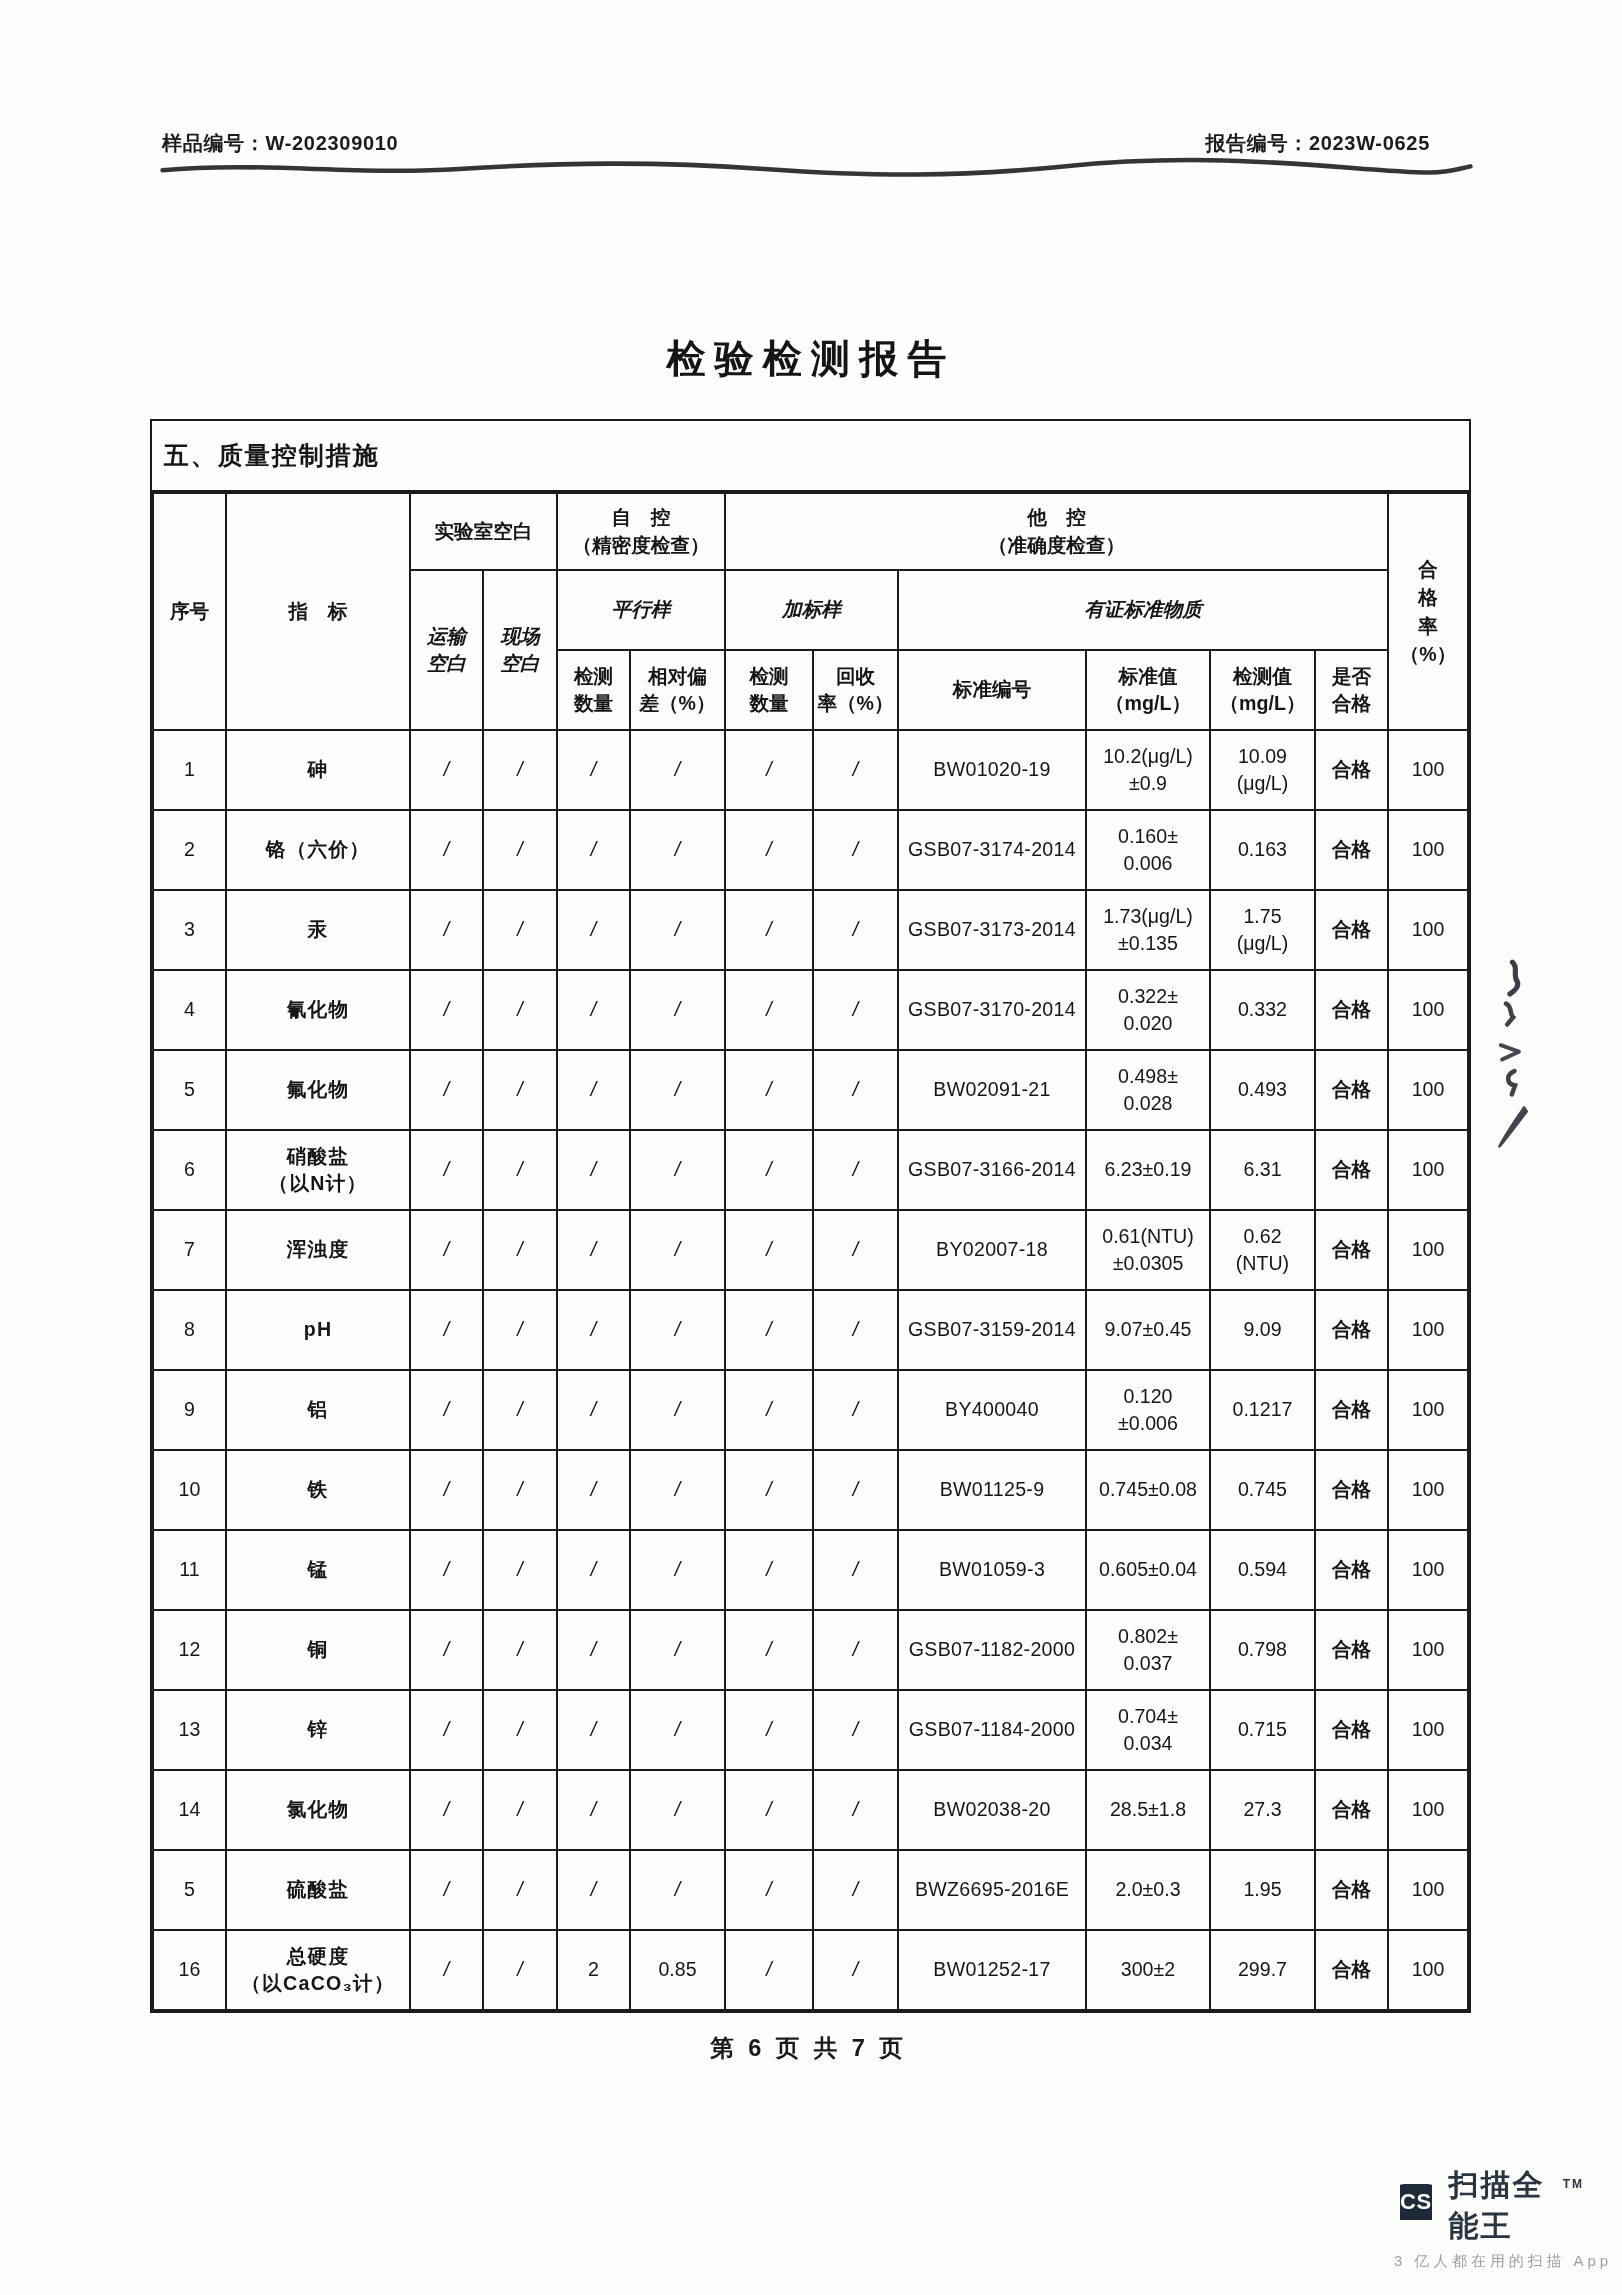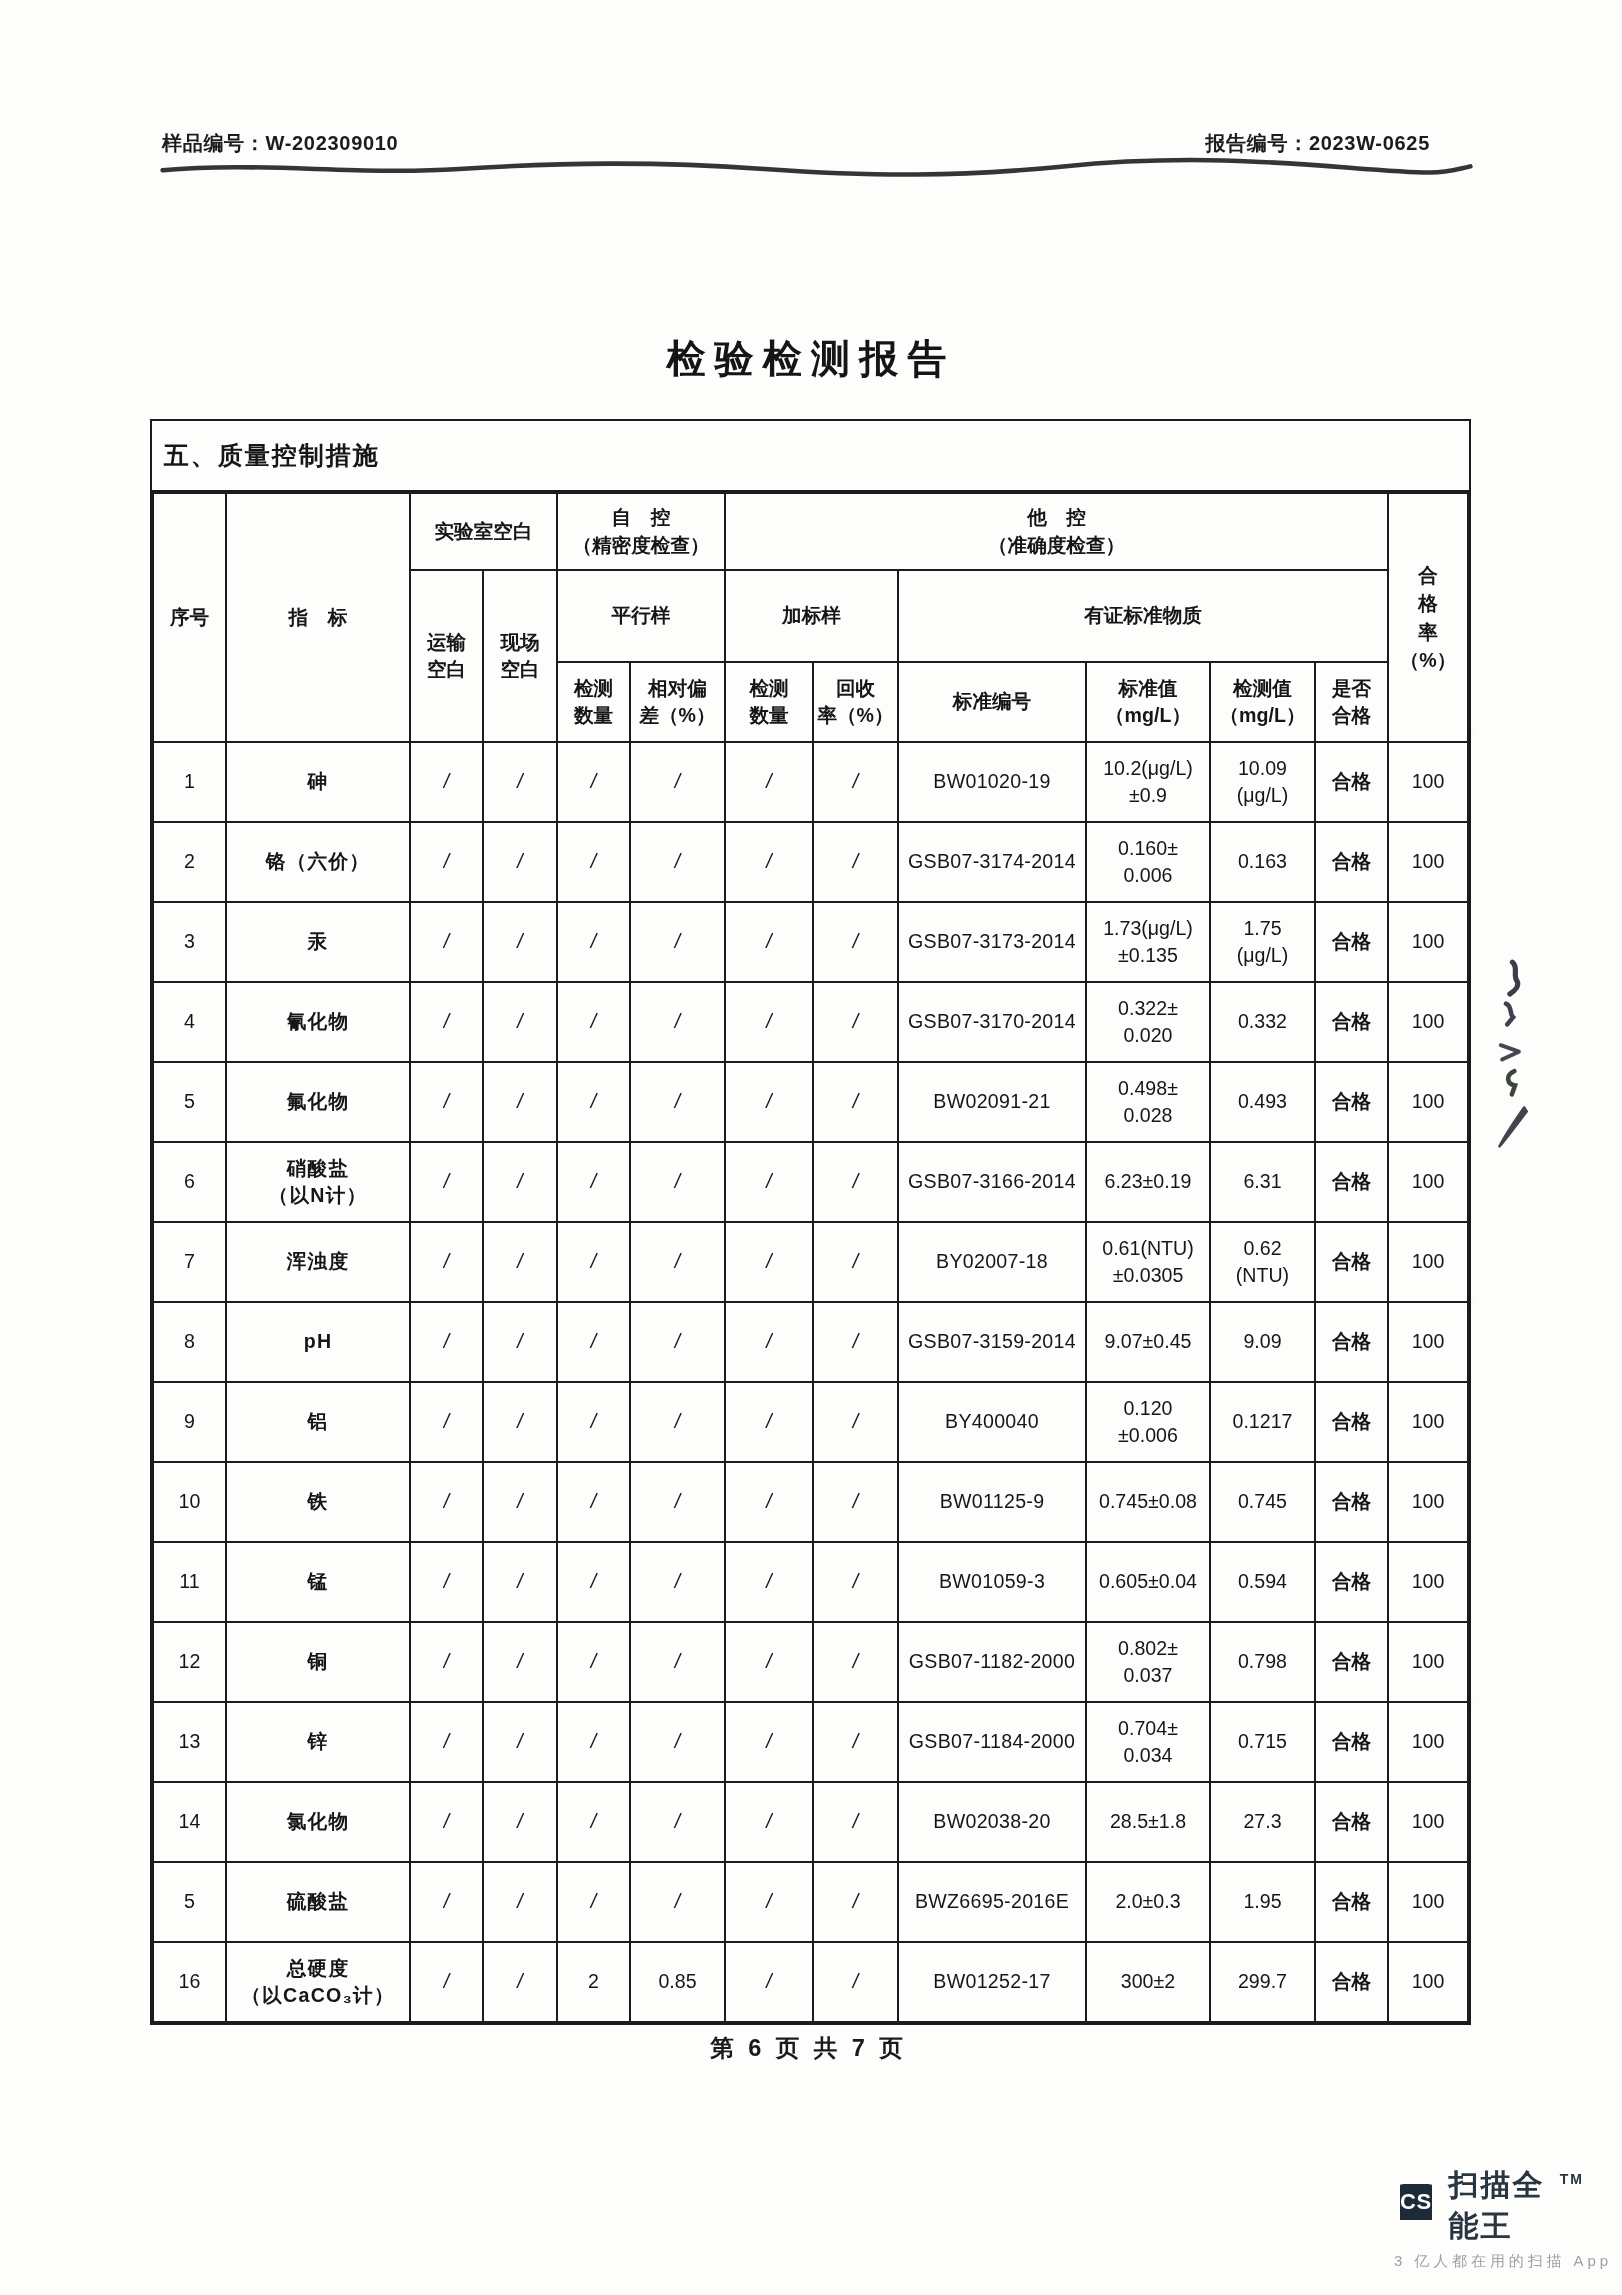--- a/index.html
+++ b/index.html
@@ -48,21 +48,21 @@
   table.qc th,table.qc td{
     border:2px solid #1c1c1c;
     text-align:center;vertical-align:middle;
     padding:2.6px 2.6px;box-sizing:border-box;
     font-size:19.6px;line-height:1.4;color:#161616;
     overflow:hidden;
   }
   table.qc tbody td{border-top-width:2.6px;border-bottom-width:2.6px;}
   table.qc th{font-weight:700;}
   tr.band1 th{height:77px;}
-  tr.band2 th{height:92px;}
+  tr.band2 th{height:80px;font-style:italic;}
   tr.band3 th{height:80px;}
   table.qc tbody td{height:80px;}
   .vhead div{line-height:1.45;}
   .two-line div{line-height:1.4;}
   td.slash{font-size:23.6px;font-style:italic;font-weight:400;}
   td.latin{font-size:18.3px;letter-spacing:0.3px;}
   td.indicator{font-size:21px;font-weight:700;letter-spacing:1.3px;}
   td.qualified-cell{font-weight:700;}
 
   .page-footer{
@@ -83,21 +83,21 @@
   .cs-icon .cs-sq{
     flex:1;background:#1d2a38;color:#ffffff;
     display:flex;align-items:center;justify-content:center;
     font-size:22px;font-weight:700;letter-spacing:0.7px;
   }
   .cs-icon .cs-bar{height:8.5px;background:#2ed0a2;}
   .cs-name{
     margin-left:10.5px;font-size:30px;font-weight:700;color:#2a3542;letter-spacing:2px;
     display:flex;align-items:flex-start;
   }
-  .cs-tm{font-size:14px;font-weight:700;margin-top:6px;margin-left:1.3px;}
+  .cs-tm{font-size:12px;font-weight:700;margin-top:12px;margin-left:1.3px;}
   .cs-tagline{
     margin-top:5px;font-size:15px;color:#9aa1a8;letter-spacing:3.9px;white-space:nowrap;
   }
 </style>
 </head>
 <body>
 
 <div class="page">
 
   <div class="smudge" style="left:157px;top:730px;width:1315px;height:5.2px;"></div>

